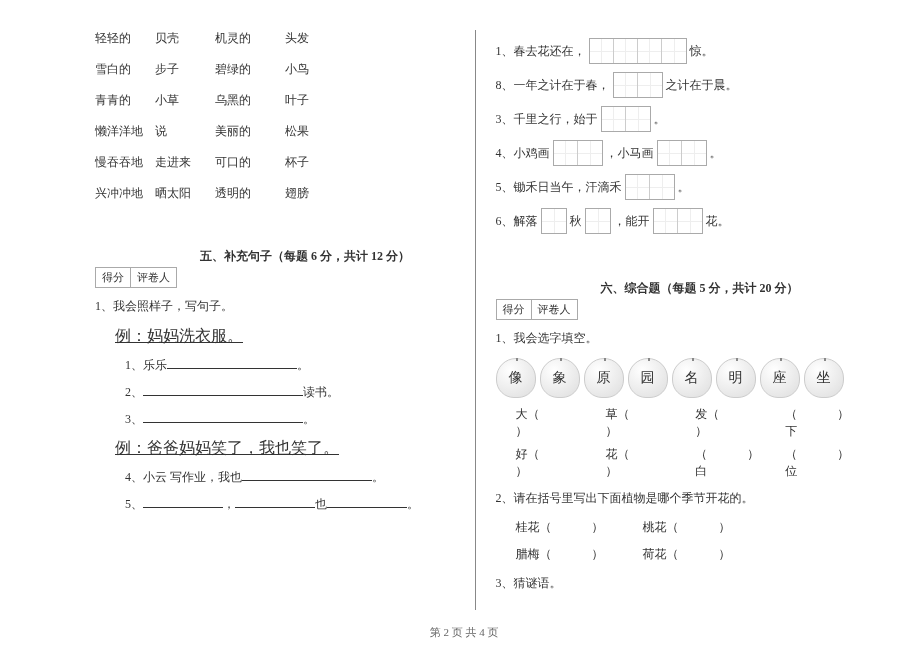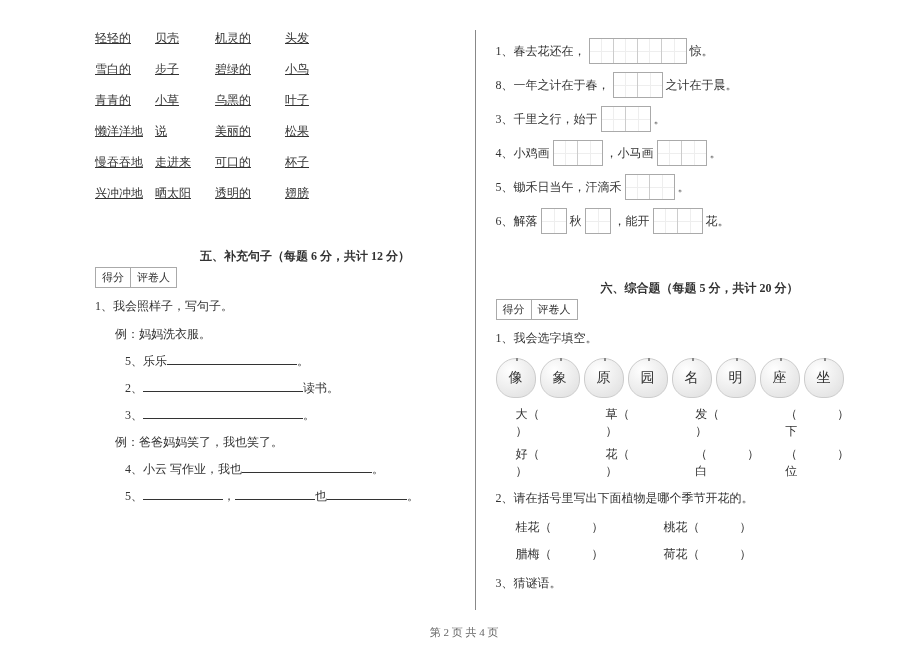--- a/index.html
+++ b/index.html
@@ -25,21 +25,21 @@
       width: 1px;
       background: #888;
       margin: 0 5px;
     }
     .word-grid {
       display: grid;
       grid-template-columns: 60px 60px 70px 60px;
       row-gap: 14px;
       margin-bottom: 25px;
     }
-    .word-grid span { font-size: 12px; text-decoration: underline; }
+    .word-grid span { font-size: 12px; }
     .score-box {
       display: inline-flex;
       border: 1px solid #aaa;
       font-size: 11px;
       vertical-align: middle;
       margin-top: 40px;
     }
     .score-box div {
       border-right: 1px solid #aaa;
       padding: 2px 6px;
@@ -123,32 +123,32 @@
       min-width: 40px;
     }
     .choice-row {
       display: flex;
       gap: 20px;
       margin: 6px 0 6px 20px;
       font-size: 12px;
     }
     .plant-row {
       display: flex;
-      gap: 60px;
+      gap: 39px;
       margin: 10px 0 10px 20px;
       font-size: 12px;
     }
     .footer {
       text-align: center;
       font-size: 11px;
       color: #666;
       padding: 5px 0;
       margin-left: 8px;
     }
-    .ex-line { margin: 6px 0 6px 20px; font-size: 12px; }
+    .ex-line { margin: 6px 0 6px 20px; font-size: 16px; text-decoration: underline; }
     .sub-line { margin: 10px 0 10px 30px; font-size: 12px; }
   </style>
 </head>
 <body>
 
 <div class="page">
   <div class="col">
     <div class="word-grid">
       <span>轻轻的</span>
       <span>贝壳</span>
@@ -180,21 +180,21 @@
       <div class="score-box">
         <div>得分</div>
         <div>评卷人</div>
       </div>
       <span class="section-header" style="margin-left:20px;">五、补充句子（每题 6 分，共计 12 分）</span>
     </div>
 
     <div class="qline">1、我会照样子，写句子。</div>
     <div class="ex-line">例：妈妈洗衣服。</div>
     <div class="sub-line">
-      <span>5、乐乐</span><span class="underline ul-long"></span><span>。</span>
+      <span>1、乐乐</span><span class="underline ul-long"></span><span>。</span>
     </div>
     <div class="sub-line">
       <span>2、</span><span class="underline ul-xlong"></span><span>读书。</span>
     </div>
     <div class="sub-line">
       <span>3、</span><span class="underline ul-xlong"></span><span>。</span>
     </div>
     <div class="ex-line">例：爸爸妈妈笑了，我也笑了。</div>
     <div class="sub-line">
       <span>4、小云 写作业，我也</span><span class="underline ul-long"></span><span>。</span>

